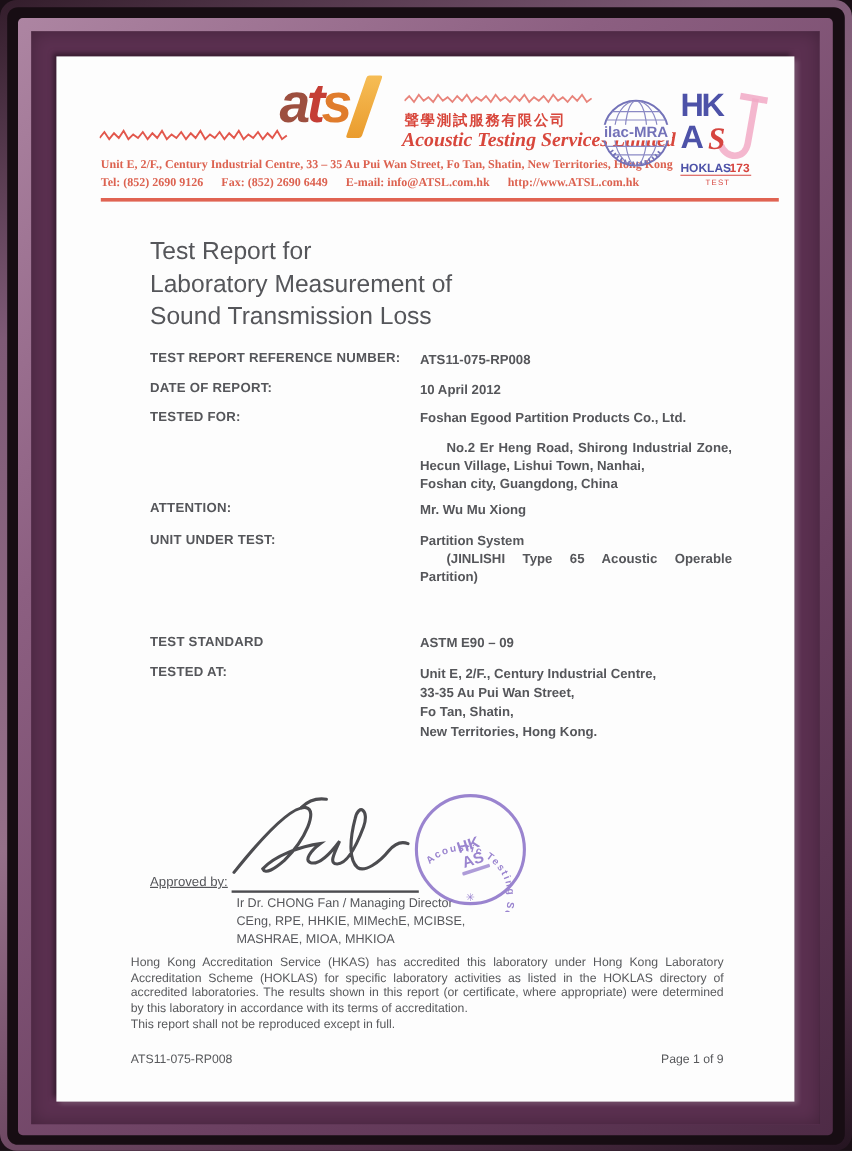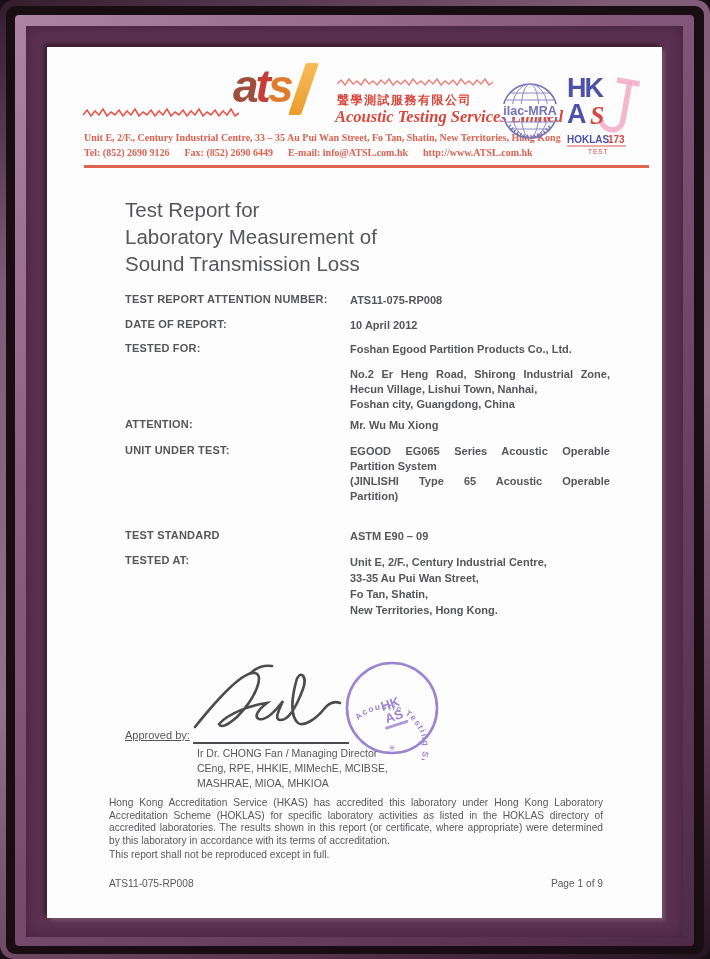--- a/index.html
+++ b/index.html
@@ -35,21 +35,21 @@
     color:#dc6250; display:flex; gap:15px; white-space:nowrap; }
   .red-rule { left:37px; top:118px; width:565px; height:2.5px; background:#e06352; }
 
   
   .doc-title { left:78px; top:149px; font-size:20.5px; font-weight:normal; line-height:27px; color:#55565a; }
 
   
   .row { position:absolute; left:78px; width:490px; font-size:11px; font-weight:bold; color:#55565a; }
   .row .lbl { position:absolute; left:0; top:0; letter-spacing:.2px; }
   .row .val { position:absolute; left:225px; top:0; width:260px; line-height:15px; }
-  .stretch { text-align:justify; text-align-last:justify; }
+  .stretch { text-align:justify; text-align-last:justify;margin-left:22px; }
 
   
   .approved { left:78px; top:682px; font-size:11px; color:#55565a;text-decoration:underline; }
   .sig-line { left:146px; top:695px; width:156px; height:1.8px; background:#4c4c50; }
   .sig-name-block { left:150px; top:699px; font-size:10.5px; line-height:15px; color:#55565a; white-space:nowrap; }
 
   
   .accred { left:62px; top:750px; width:494px; font-size:10.2px; line-height:12.7px;
     text-align:justify; color:#57585b; }
   .repro-note { left:62px; top:802px; font-size:10.2px; color:#57585b; }
@@ -125,21 +125,21 @@
         <text x="22" y="81" font-family="Liberation Sans, sans-serif" font-size="6.5" fill="#d6453f" letter-spacing="1">TEST</text>
       </svg>
 
       <div class="abs doc-title">
         <div>Test Report for</div>
         <div>Laboratory Measurement of</div>
         <div>Sound Transmission Loss</div>
       </div>
 
       <div class="row" style="top:246px">
-        <span class="lbl">TEST REPORT ATTENTION NUMBER:</span>
+        <span class="lbl">TEST REPORT REFERENCE NUMBER:</span>
         <div class="val">ATS11-075-RP008</div>
       </div>
 
       <div class="row" style="top:271px">
         <span class="lbl">DATE OF REPORT:</span>
         <div class="val">10 April 2012</div>
       </div>
 
       <div class="row" style="top:295px">
         <span class="lbl">TESTED FOR:</span>
@@ -155,21 +155,20 @@
       </div>
 
       <div class="row" style="top:371px">
         <span class="lbl">ATTENTION:</span>
         <div class="val">Mr. Wu Mu Xiong</div>
       </div>
 
       <div class="row" style="top:397px">
         <span class="lbl">UNIT UNDER TEST:</span>
         <div class="val">
-          <div class="stretch">EGOOD EG065 Series Acoustic Operable</div>
           <div>Partition System</div>
           <div class="stretch">(JINLISHI Type 65 Acoustic Operable</div>
           <div>Partition)</div>
         </div>
       </div>
 
       <div class="row" style="top:482px">
         <span class="lbl">TEST STANDARD</span>
         <div class="val">ASTM E90 – 09</div>
       </div>

